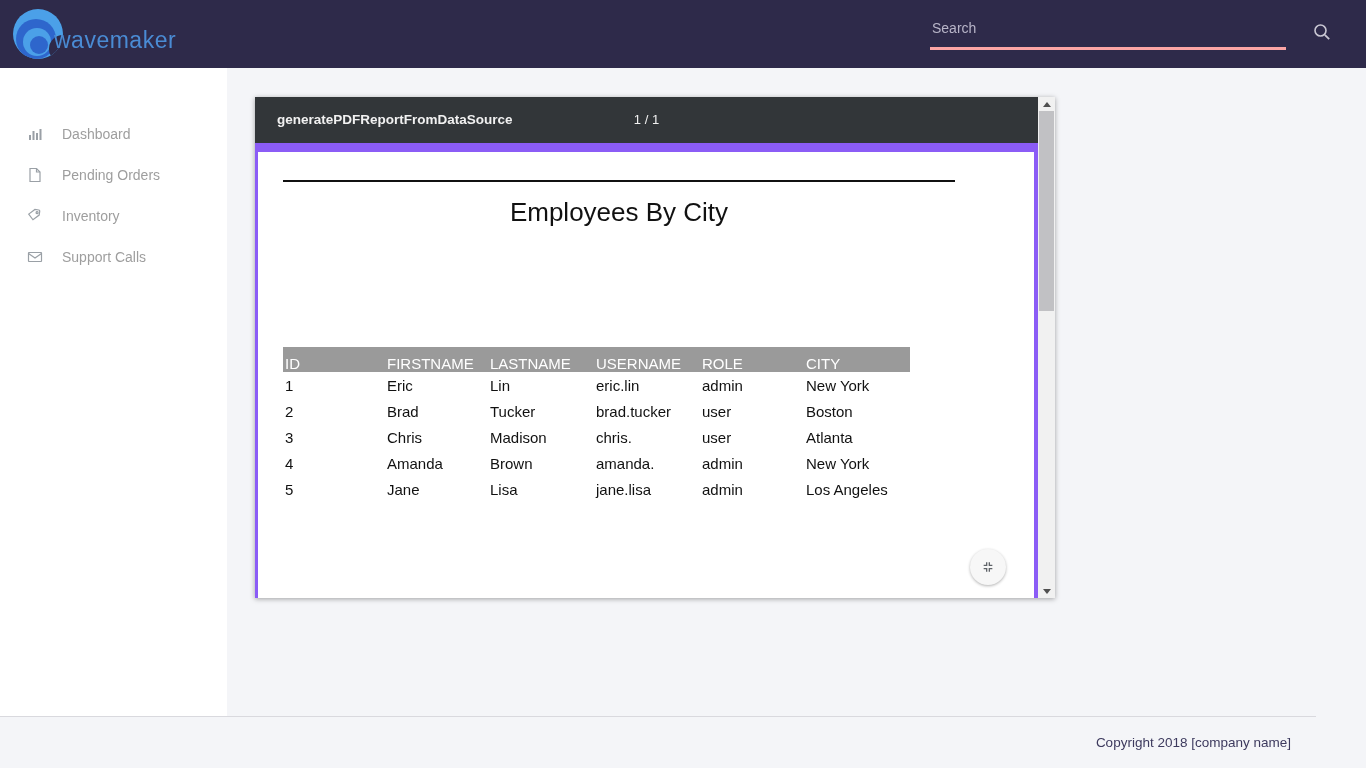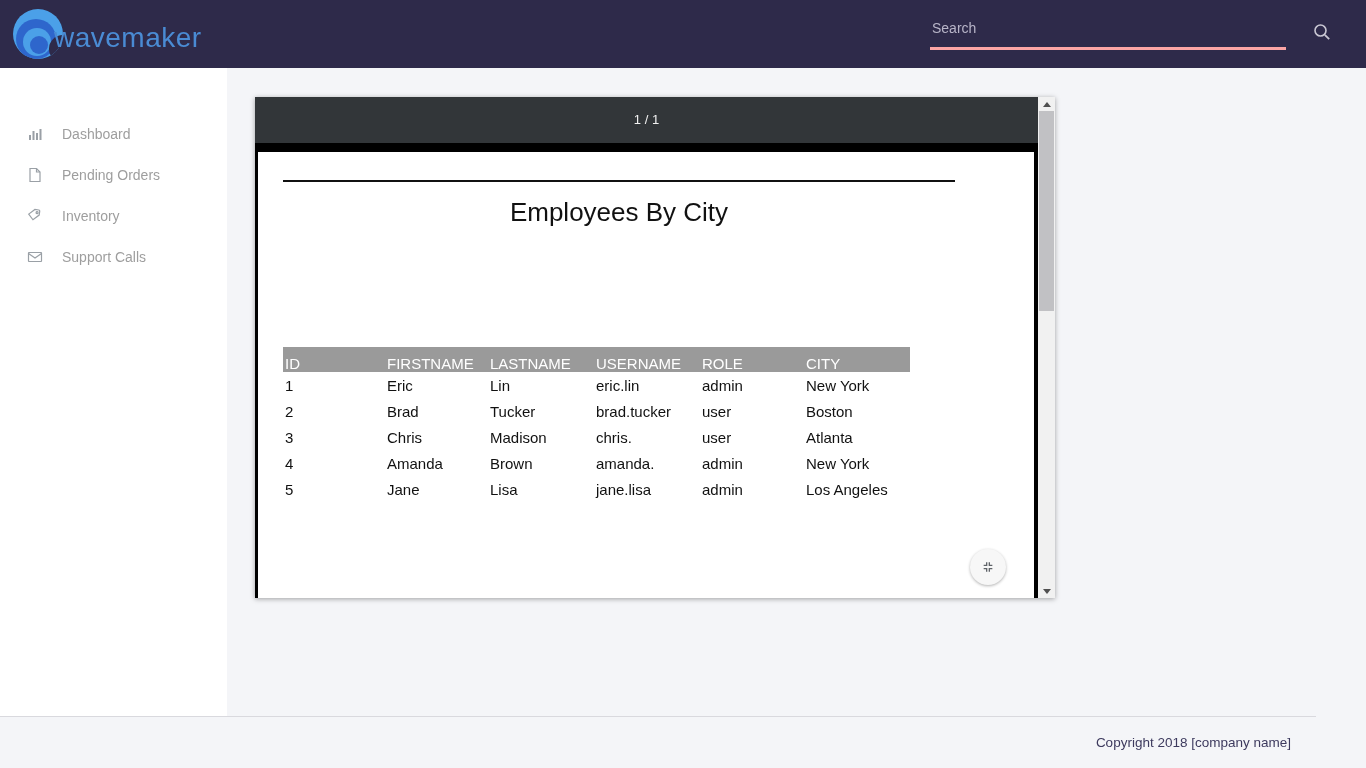--- a/index.html
+++ b/index.html
@@ -4,21 +4,21 @@
 <style>
   * { margin:0; padding:0; box-sizing:border-box; }
   html,body { width:1366px; height:768px; overflow:hidden;
     font-family:"Liberation Sans", sans-serif; background:#f4f5f8; }
 
   
   .header { position:absolute; left:0; top:0; width:1366px; height:68px;
     background:#2e2a4a; z-index:30; }
   .logo { position:absolute; left:12px; top:8px; display:flex; align-items:flex-end; }
   .logo-mark { width:52px; height:52px; }
-  .logo-text { color:#4a8bd4; font-size:28px; letter-spacing:0.5px;
+  .logo-text { color:#4a8bd4; font-size:23px; letter-spacing:0.5px;
     margin-left:-10px; margin-bottom:6px; }
   .search-wrap { position:absolute; left:930px; top:14px; width:356px; height:36px; }
   .search-input { width:100%; height:100%; background:transparent; border:none;
     border-bottom:3px solid #fca5a5; outline:none; color:#fff; font-size:14px;
     font-family:"Liberation Sans", sans-serif; padding:0 2px 6px 2px; }
   .search-input::placeholder { color:#b8b5c8; }
   .search-icon { position:absolute; left:1312px; top:22px; width:20px; height:20px; cursor:pointer; }
 
   
   .sidebar { position:absolute; left:0; top:68px; width:227px; height:648px;
@@ -41,21 +41,21 @@
   .viewer-main { width:783px; height:501px; display:flex; flex-direction:column; }
   .pdf-toolbar { position:relative; height:46px; background:#323639; flex:none; }
   .pdf-title { position:absolute; left:22px; top:0; height:46px; line-height:46px;
     color:#f1f1f1; font-size:13.5px; font-weight:bold; }
   .pdf-pages { position:absolute; left:0; right:0; top:0; height:46px; line-height:46px;
     text-align:center; color:#f1f1f1; font-size:13px; }
   .tb-btn { position:absolute; top:108px; width:24px; height:24px; cursor:pointer; }
   .tb-rotate { left:627px; } .tb-download { left:674px; } .tb-print { left:723px; }
   .tb-btn svg { width:24px; height:24px; }
 
-  .pdf-content { position:relative; flex:1; background:#000000; overflow:hidden; }
+  .pdf-content { position:relative; flex:1; background:#8b5cf6; overflow:hidden; }
   .pdf-page { width:776px; height:1000px; margin:9px 3px 0 3px; background:#ffffff; }
   .report-head { width:672px; margin-left:25px; padding-top:28px; }
   .report-rule { border-top:2px solid #111; }
   .doc-title { margin-top:16px; text-align:center; font-size:26px; color:#111;
     font-weight:normal; line-height:28px; }
   .report-title { margin-top:69px; text-align:center; font-size:34px; color:#111;
     font-weight:normal; line-height:38px; }
   .pdf-table { margin:121px 0 0 25px; border-collapse:collapse; width:627px;
     table-layout:fixed; font-size:15px; }
   .pdf-table th { background:#9a9a9a; color:#ffffff; font-weight:normal;
@@ -154,20 +154,21 @@
         <path d="M1.5 4.5 L8 9 L14.5 4.5"></path>
       </svg>
     </span>
     <span class="side-label">Support Calls</span>
   </div>
 </div>
 
 <div class="viewer">
   <div class="viewer-main">
     <div class="pdf-toolbar">
+      <span class="pdf-title">generatePDFReportFromDataSource</span>
       <span class="pdf-pages">1 / 1</span>
       <span class="tb-btn tb-rotate">
         <svg viewBox="0 0 24 24">
           <path d="M12 4.5 a7.5 7.5 0 1 0 7.5 7.5" fill="none" stroke="#e8eaed" stroke-width="2" stroke-dasharray="6 3.2" transform="rotate(100 12 12)"></path>
           <path d="M12 4.5 a7.5 7.5 0 0 1 7.5 7.5" fill="none" stroke="#e8eaed" stroke-width="2" transform="rotate(-60 12 12)"></path>
           <path d="M13.2 1.6 l4.2 2.9 -4.2 2.9 z" fill="#e8eaed"></path>
         </svg>
       </span>
       <span class="tb-btn tb-download">
         <svg viewBox="0 0 24 24">

